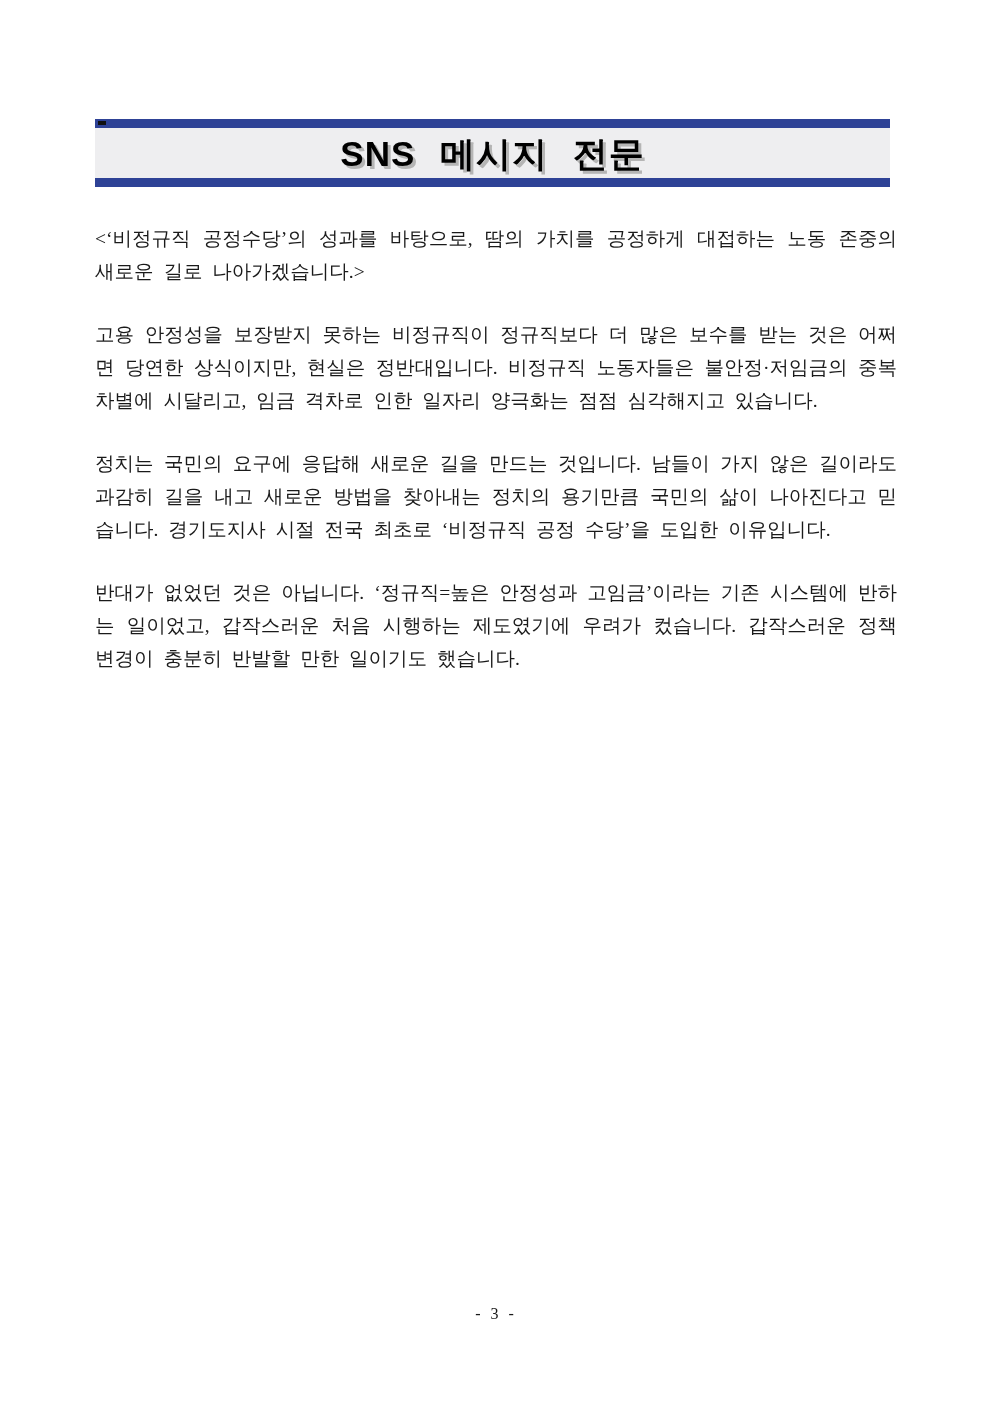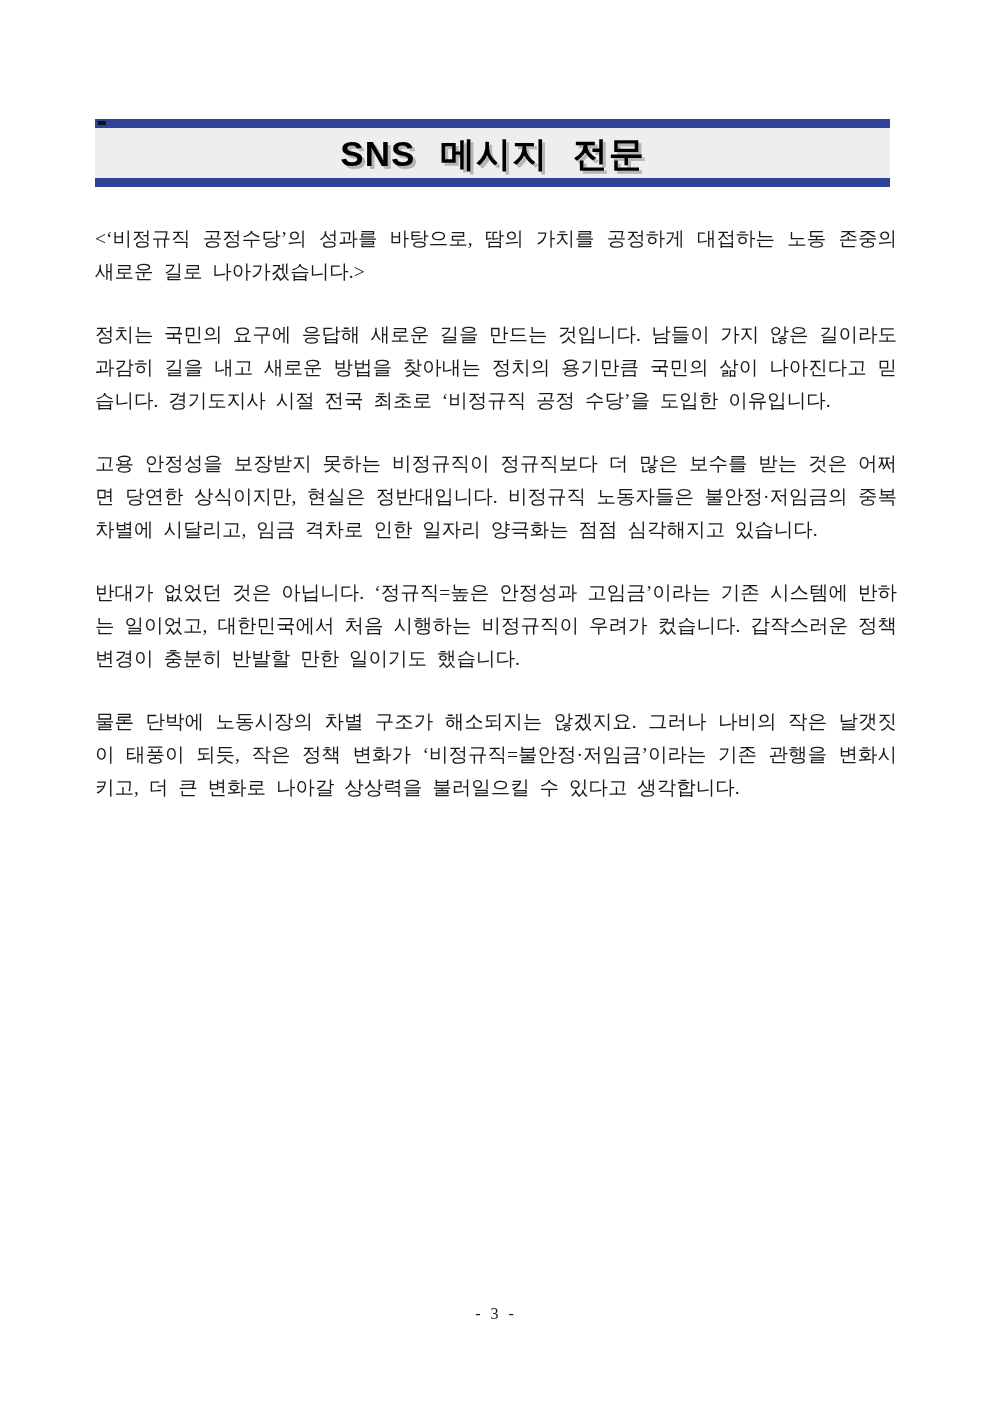--- a/index.html
+++ b/index.html
@@ -97,23 +97,22 @@
       <span class="anchor"></span>
     </div>
     <div class="banner-body">
       <h1>SNS 메시지 전문</h1>
     </div>
     <div class="rule"></div>
   </header>
 
   <main class="content">
     <p>&lt;‘비정규직 공정수당’의 성과를 바탕으로, 땀의 가치를 공정하게 대접하는 노동 존중의 새로운 길로 나아가겠습니다.&gt;</p>
+    <p>고용 안정성을 보장받지 못하는 비정규직이 정규직보다 더 많은 보수를 받는 것은 어쩌면 당연한 상식이지만, 현실은 정반대입니다. 비정규직 노동자들은 불안정·저임금의 중복차별에 시달리고, 임금 격차로 인한 일자리 양극화는 점점 심각해지고 있습니다.</p>
     <p>정치는 국민의 요구에 응답해 새로운 길을 만드는 것입니다. 남들이 가지 않은 길이라도 과감히 길을 내고 새로운 방법을 찾아내는 정치의 용기만큼 국민의 삶이 나아진다고 믿습니다. 경기도지사 시절 전국 최초로 ‘비정규직 공정 수당’을 도입한 이유입니다.</p>
-    <p>고용 안정성을 보장받지 못하는 비정규직이 정규직보다 더 많은 보수를 받는 것은 어쩌면 당연한 상식이지만, 현실은 정반대입니다. 비정규직 노동자들은 불안정·저임금의 중복차별에 시달리고, 임금 격차로 인한 일자리 양극화는 점점 심각해지고 있습니다.</p>
-    <p>반대가 없었던 것은 아닙니다. ‘정규직=높은 안정성과 고임금’이라는 기존 시스템에 반하는 일이었고, 대한민국에서 처음 시행하는 비정규직이 우려가 컸습니다. 갑작스러운 정책 변경이 충분히 반발할 만한 일이기도 했습니다.</p>
-    <p>물론 단박에 노동시장의 차별 구조가 해소되지는 않겠지요. 그러나 나비의 작은 날갯짓이 태풍이 되듯, 작은 정책 변화가 ‘비정규직=불안정·저임금’이라는 기존 관행을 변화시키고, 더 큰 변화로 나아갈 상상력을 불러일으킬 수 있다고 생각합니다.</p>
+    <p>반대가 없었던 것은 아닙니다. ‘정규직=높은 안정성과 고임금’이라는 기존 시스템에 반하는 일이었고, 갑작스러운 처음 시행하는 제도였기에 우려가 컸습니다. 갑작스러운 정책 변경이 충분히 반발할 만한 일이기도 했습니다.</p>
   </main>
 
   <footer class="footer">
     <span>- 3 -</span>
   </footer>
 
 </div>
 
 </body></html>

